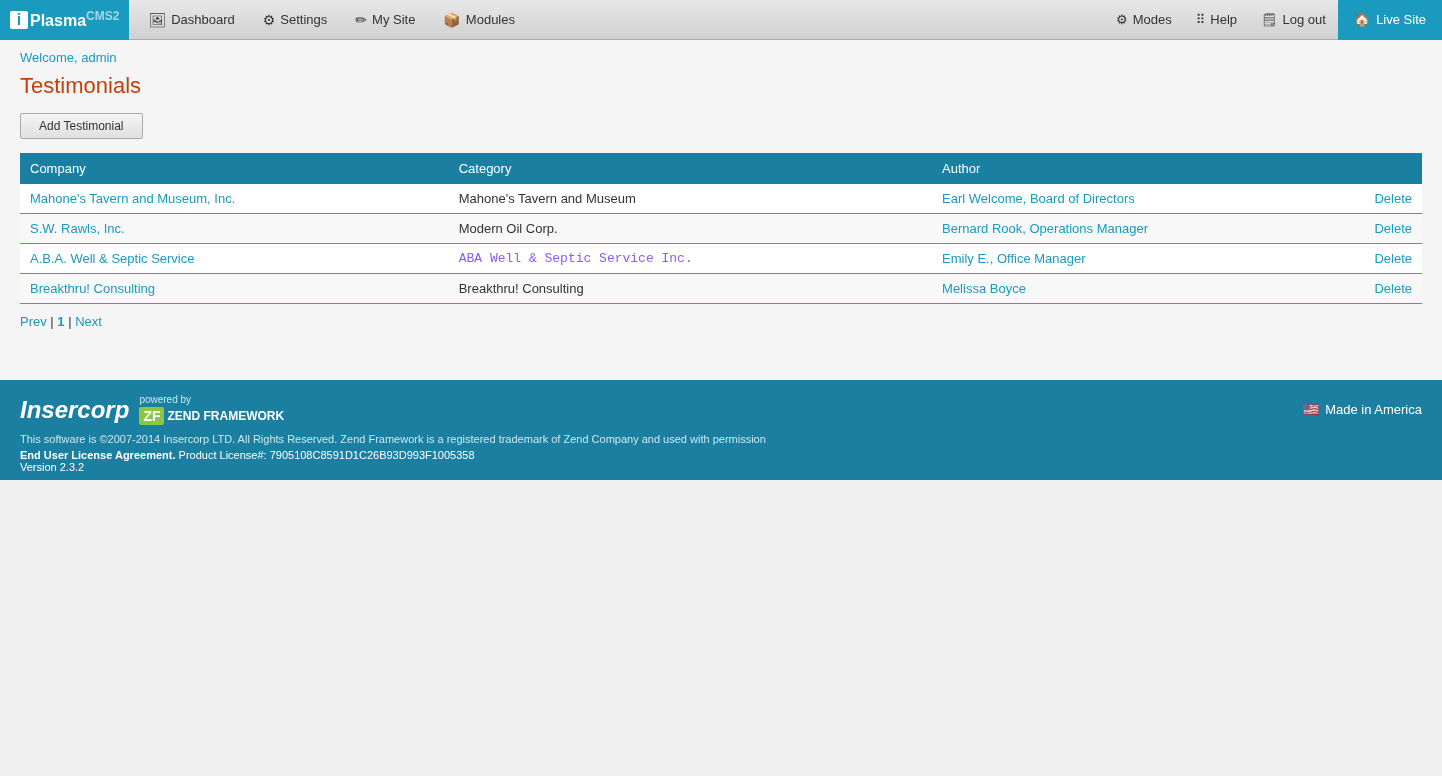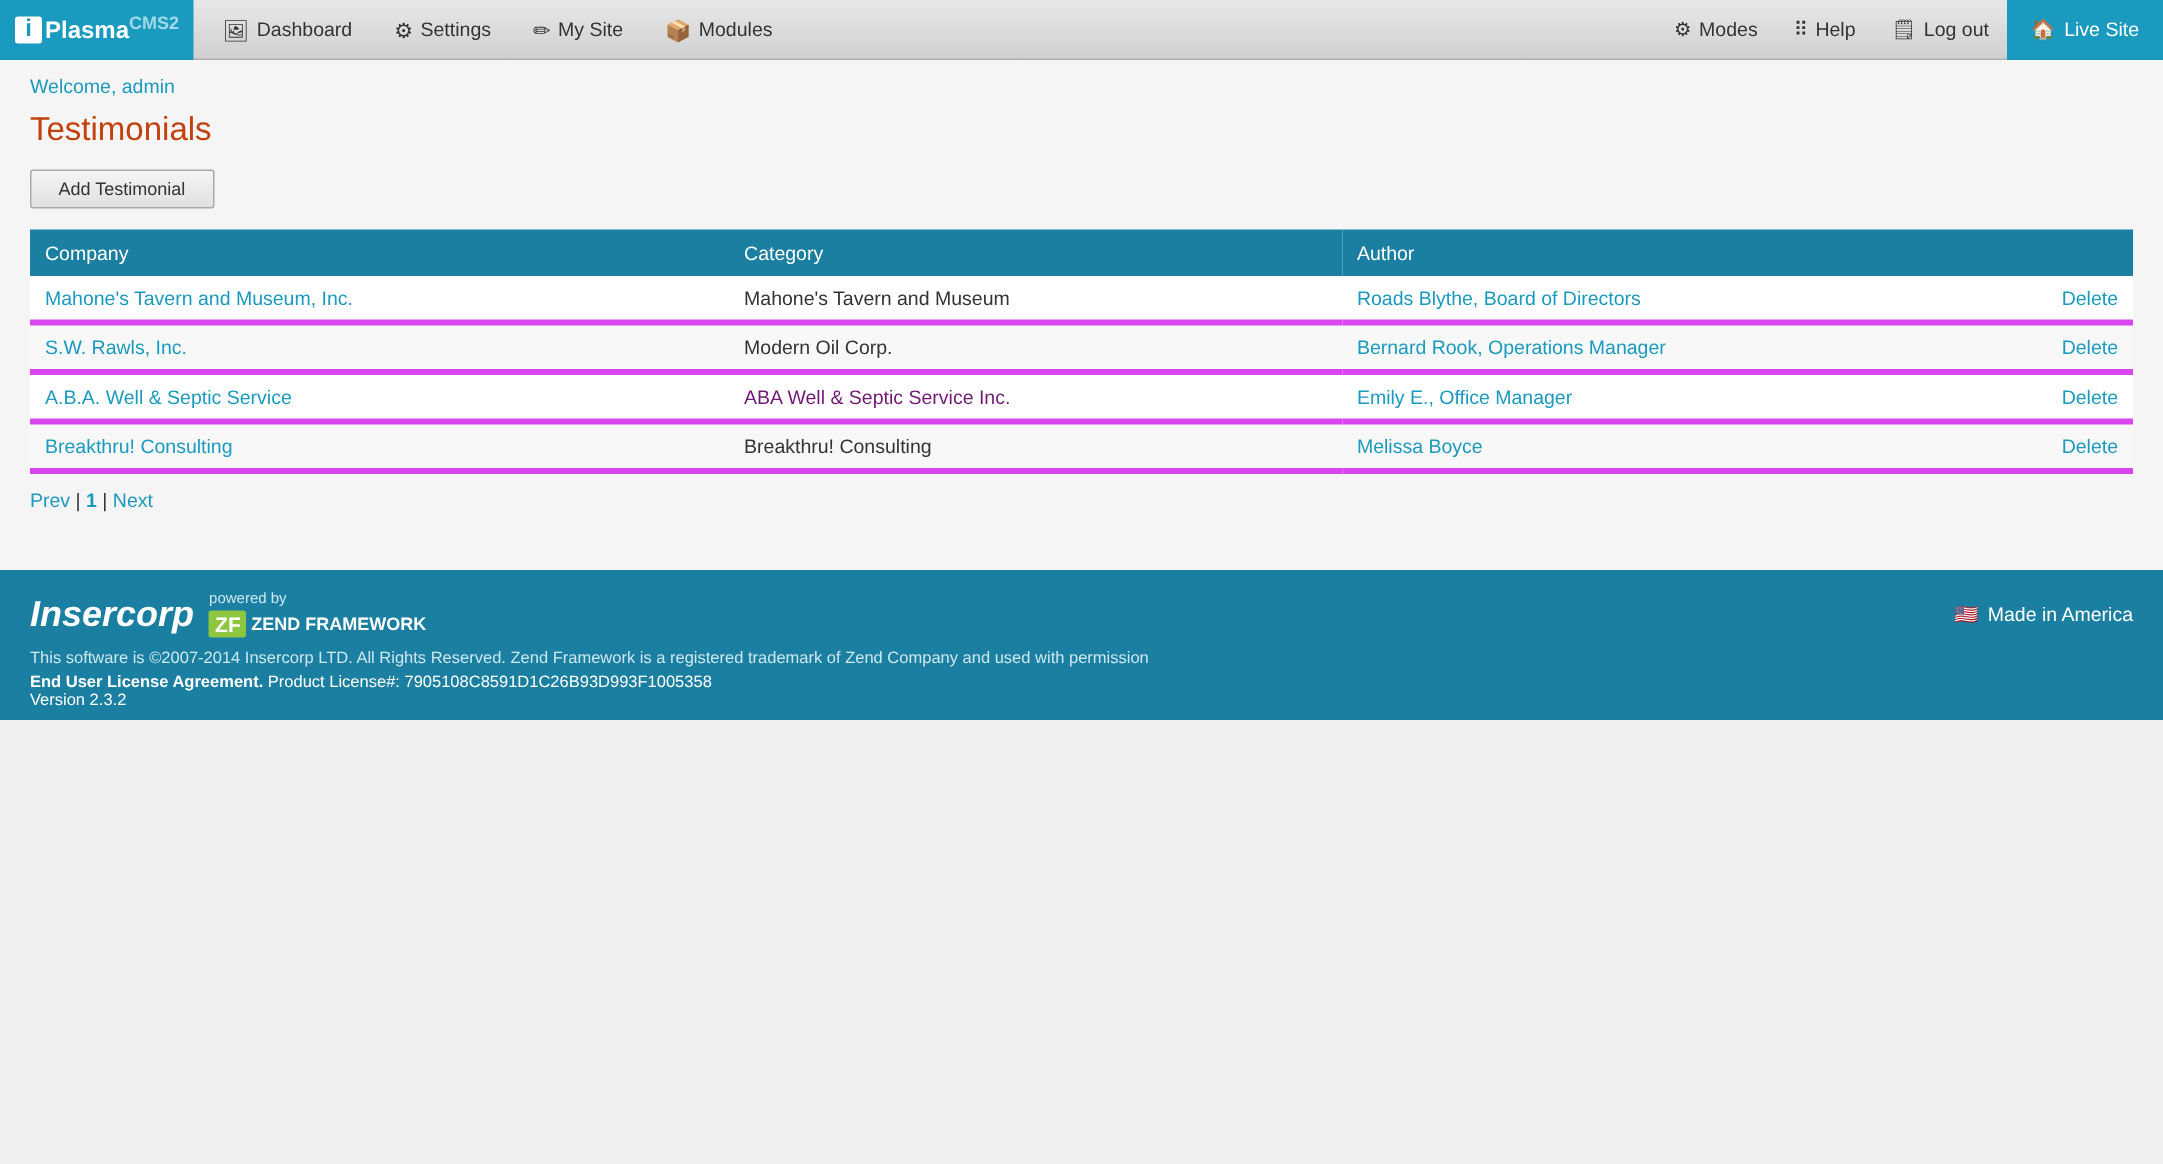--- a/index.html
+++ b/index.html
@@ -130,21 +130,21 @@
     }
     .data-table thead th {
       color: white;
       text-align: left;
       padding: 8px 10px;
       font-size: 13px;
       font-weight: normal;
     }
     .data-table tbody tr {
       background: white;
-      border-bottom: 4px solid #d946ef;
+      border-bottom: 1px solid #d946ef;
     }
     .data-table tbody tr:nth-child(even) {
       background: #f8f8f8;
     }
     .data-table tbody td {
       padding: 7px 10px;
       font-size: 13px;
       color: #1a9abf;
     }
     .data-table tbody td.delete-cell {
@@ -308,32 +308,32 @@
         <th>Company</th>
         <th>Category</th>
         <th>Author</th>
         <th></th>
       </tr>
     </thead>
     <tbody id="table-body">
     <tr>
           <td><a href="#" style="color: rgb(26, 154, 191); text-decoration: none;">Mahone's Tavern and Museum, Inc.</a></td>
           <td style="color: rgb(51, 51, 51);">Mahone's Tavern and Museum</td>
-          <td><a href="#" style="color: rgb(26, 154, 191); text-decoration: none;">Roads Blythe, Board of Directors</a></td>
+          <td><a href="#" style="color: rgb(26, 154, 191); text-decoration: none;">Earl Welcome, Board of Directors</a></td>
           <td class="delete-cell"><a href="#" class="delete-link">Delete</a></td>
         </tr>
         <tr>
           <td><a href="#" style="color: rgb(26, 154, 191); text-decoration: none;">S.W. Rawls, Inc.</a></td>
           <td style="color: rgb(51, 51, 51);">Modern Oil Corp.</td>
           <td><a href="#" style="color: rgb(26, 154, 191); text-decoration: none;">Bernard Rook, Operations Manager</a></td>
           <td class="delete-cell"><a href="#" class="delete-link">Delete</a></td>
         </tr>
         <tr>
           <td><a href="#" style="color: rgb(26, 154, 191); text-decoration: none;">A.B.A. Well &amp; Septic Service</a></td>
-          <td style="color: #701a75;">ABA Well &amp; Septic Service Inc.</td>
+          <td style="color: #8b5cf6; font-family: Liberation Mono, monospace;">ABA Well &amp; Septic Service Inc.</td>
           <td><a href="#" style="color: rgb(26, 154, 191); text-decoration: none;">Emily E., Office Manager</a></td>
           <td class="delete-cell"><a href="#" class="delete-link">Delete</a></td>
         </tr>
         <tr>
           <td><a href="#" style="color: rgb(26, 154, 191); text-decoration: none;">Breakthru! Consulting</a></td>
           <td style="color: rgb(51, 51, 51);">Breakthru! Consulting</td>
           <td><a href="#" style="color: rgb(26, 154, 191); text-decoration: none;">Melissa Boyce</a></td>
           <td class="delete-cell"><a href="#" class="delete-link">Delete</a></td>
         </tr>
       </tbody>

